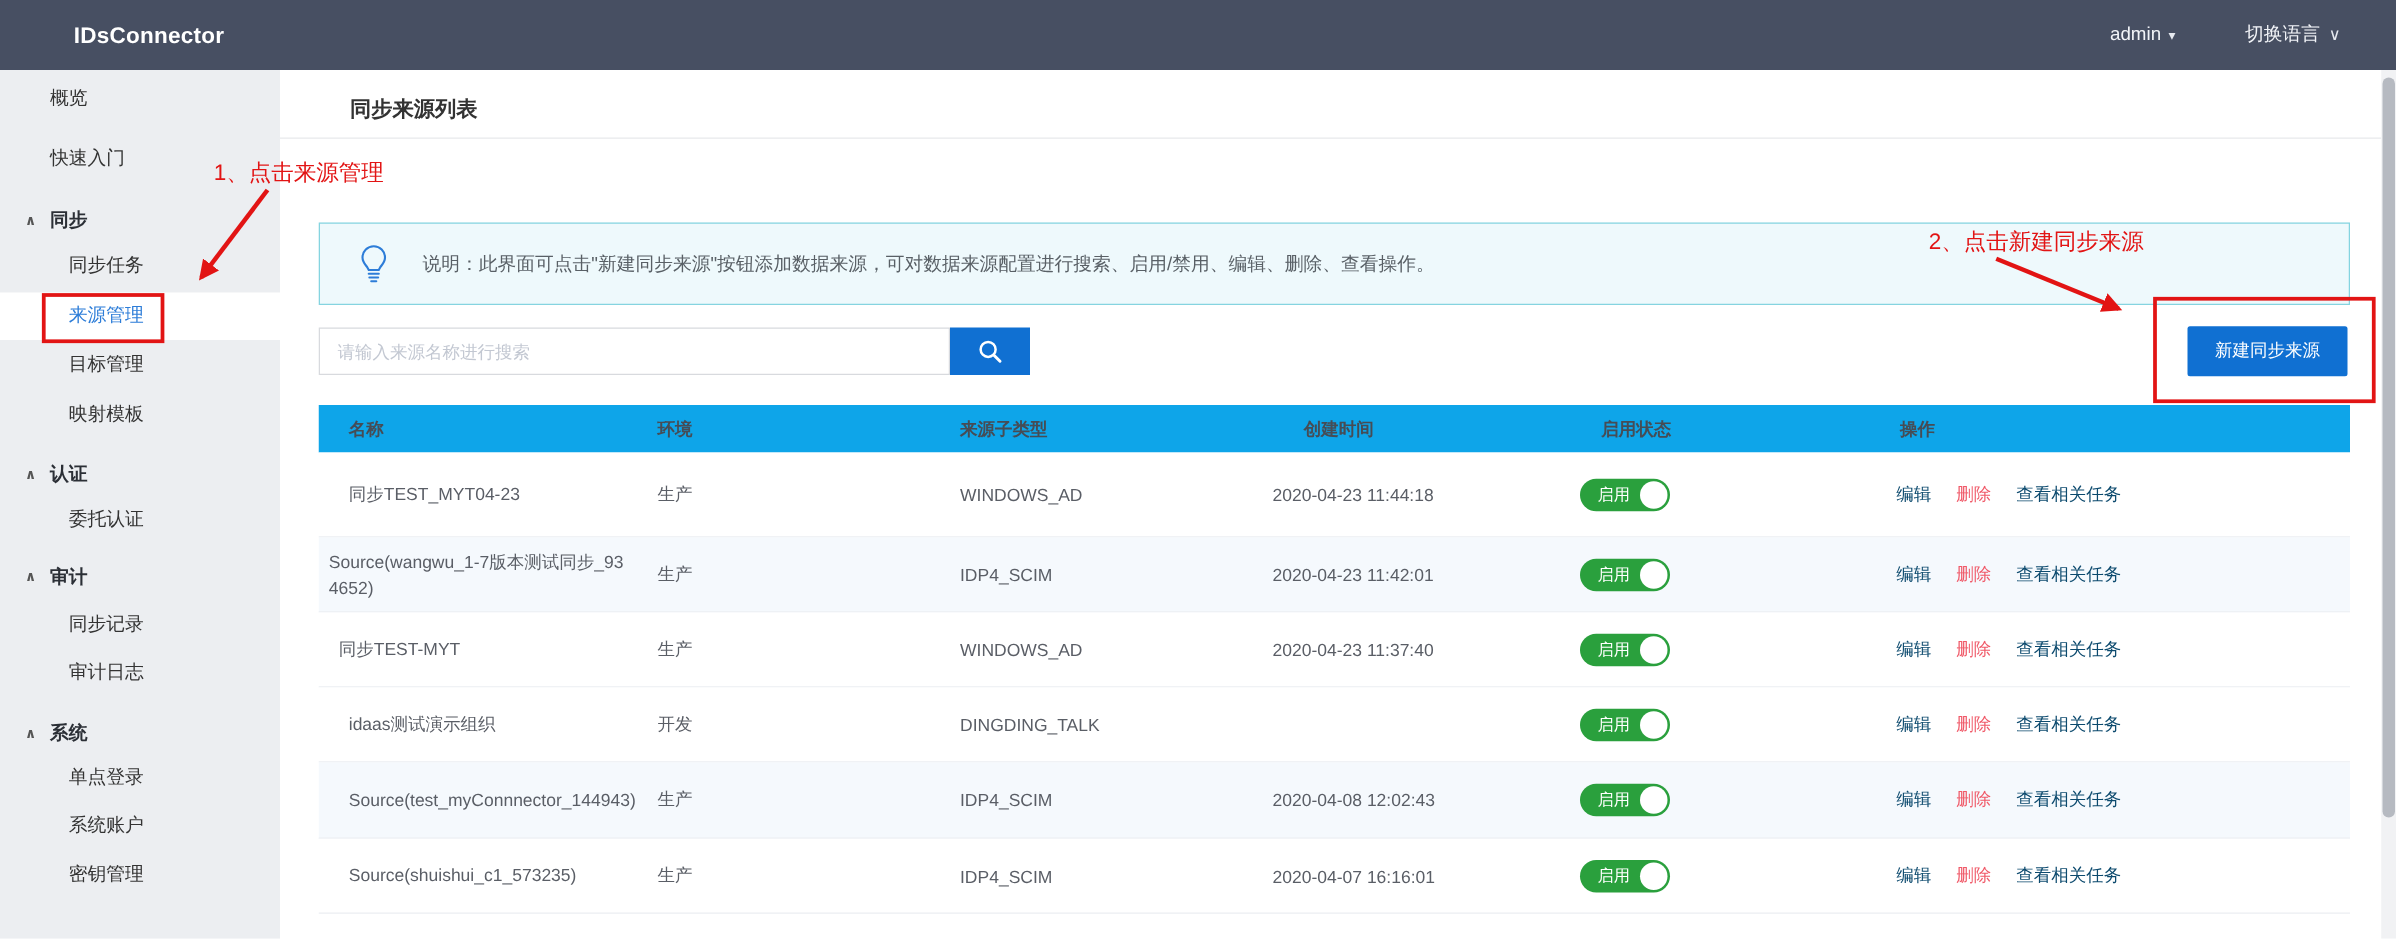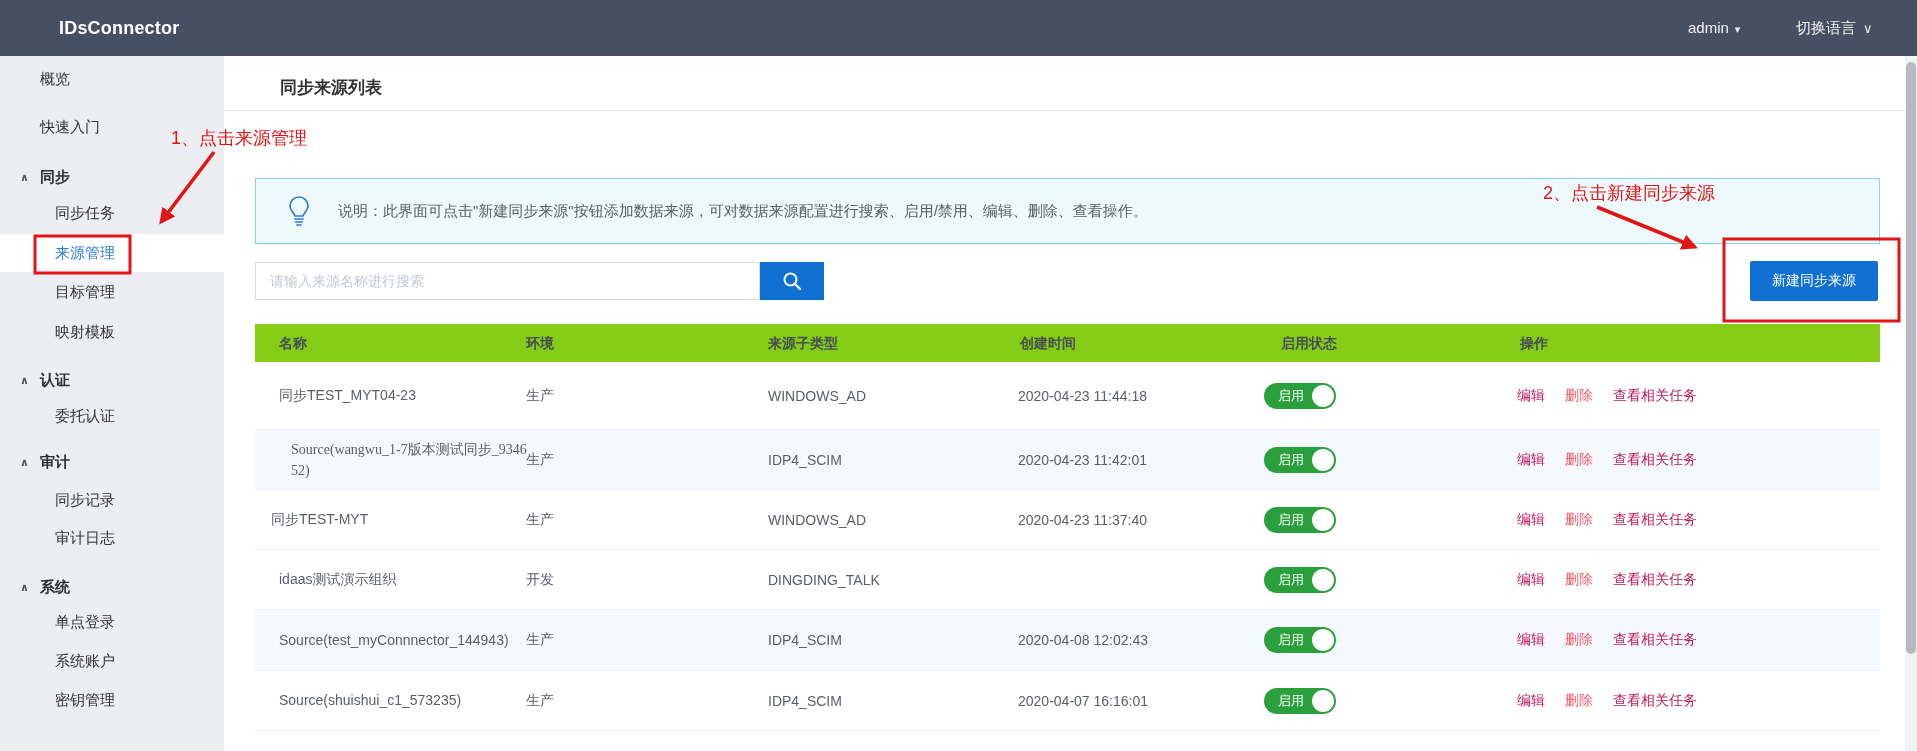--- a/index.html
+++ b/index.html
@@ -41,32 +41,32 @@
 
   .search-input { position:absolute; left:31px; top:206px; width:505px; height:38px;
     border:1px solid #d8dade; background:#fff; font-size:14px; color:#333; padding:0 14px; outline:none; }
   .search-input::placeholder { color:#c3c8d2; }
   .search-btn { position:absolute; left:536px; top:206px; width:64px; height:38px;
     background:#1070d2; border:none; cursor:pointer; display:flex; align-items:center; justify-content:center; }
   .create-btn { position:absolute; left:1526px; top:205px; width:128px; height:40px;
     background:#1070d2; border:none; border-radius:2px; color:#fff; font-size:14px; cursor:pointer; }
 
   
-  .thead { position:absolute; left:31px; top:268px; width:1625px; height:38px; background:#84cc16; }
+  .thead { position:absolute; left:31px; top:268px; width:1625px; height:38px; background:#0ea5e9; }
   .th { position:absolute; top:0; height:38px; line-height:38px; font-size:14px; font-weight:700; color:#464c55; white-space:nowrap; }
   .trow { position:absolute; left:31px; width:1625px; border-bottom:1px solid #ebeef2; background:#fff; }
   .trow.shaded { background:#f5f9fd; }
   .cell { position:absolute; top:0; height:100%; display:flex; align-items:center;
     font-size:14px; color:#5a5e66; white-space:nowrap; }
   .cell.name { width:238px; white-space:normal; word-break:break-all; line-height:21px; }
   .toggle { position:relative; width:72px; height:26px; border-radius:13px; background:#2aa03d; cursor:pointer; }
   .toggle .tlabel { position:absolute; left:14px; top:0; height:26px; line-height:26px; color:#fff; font-size:13px; }
   .toggle .knob { position:absolute; right:2px; top:2px; width:22px; height:22px; border-radius:50%; background:#fff; }
   .oplink { font-size:14px; cursor:pointer; margin-right:20px; }
-  .oplink.edit, .oplink.view { color:#be185d; }
+  .oplink.edit, .oplink.view { color:#0c4a6e; }
   .oplink.del { color:#f05968; }
 
   
   .scrollbar { position:absolute; right:0; top:56px; width:12px; height:695px; background:#f1f2f4; z-index:6; }
   .scrollbar .thumb { position:absolute; left:1px; top:6px; width:10px; height:592px; border-radius:5px; background:#b6bac1; }
 
   
   .anno-svg { position:absolute; left:0; top:0; width:1917px; height:751px; z-index:40; pointer-events:none; }
   .anno-text { position:absolute; z-index:41; color:#e21414; font-size:18px; white-space:nowrap; pointer-events:none; }
   #anno1 { left:171px; top:126px; }
@@ -167,21 +167,21 @@
         <circle cx="9.5" cy="9.5" r="6" fill="none" stroke="#fff" stroke-width="2"></circle>
         <line x1="14" y1="14" x2="19" y2="19" stroke="#fff" stroke-width="2.4" stroke-linecap="round"></line>
       </svg>
     </button>
     <button class="create-btn">新建同步来源</button>
 
     <div class="thead" id="thead">
         <span class="th" style="left: 24px;">名称</span>
         <span class="th" style="left: 271px;">环境</span>
         <span class="th" style="left: 513px;">来源子类型</span>
-        <span class="th" style="left: 765px;">创建时间</span>
+        <span class="th" style="left: 788px;">创建时间</span>
         <span class="th" style="left: 1026px; text-align: right;">启用状态</span>
         <span class="th" style="left: 1265px;">操作</span>
       </div>
     <div id="tbody">
         <div class="trow" style="top: 306px; height: 68px;">
           <div class="cell name" style="left: 24px;">同步TEST_MYT04-23</div>
           <div class="cell env" style="left: 271px;">生产</div>
           <div class="cell subtype" style="left: 513px;">WINDOWS_AD</div>
           <div class="cell created" style="left: 763px;">2020-04-23 11:44:18</div>
           <div class="cell status" style="left: 1009px;">
@@ -190,21 +190,21 @@
               <span class="knob"></span>
             </div>
           </div>
           <div class="cell ops" style="left: 1262px;">
             <span class="oplink edit">编辑</span>
             <span class="oplink del">删除</span>
             <span class="oplink view">查看相关任务</span>
           </div>
         </div>
         <div class="trow shaded" style="top: 374px; height: 60px;">
-          <div class="cell name" style="left: 36px; font-family: Liberation Serif, serif;">Source(wangwu_1-7版本测试同步_934652)</div>
+          <div class="cell name" style="left: 8px;">Source(wangwu_1-7版本测试同步_934652)</div>
           <div class="cell env" style="left: 271px;">生产</div>
           <div class="cell subtype" style="left: 513px;">IDP4_SCIM</div>
           <div class="cell created" style="left: 763px;">2020-04-23 11:42:01</div>
           <div class="cell status" style="left: 1009px;">
             <div class="toggle">
               <span class="tlabel">启用</span>
               <span class="knob"></span>
             </div>
           </div>
           <div class="cell ops" style="left: 1262px;">

